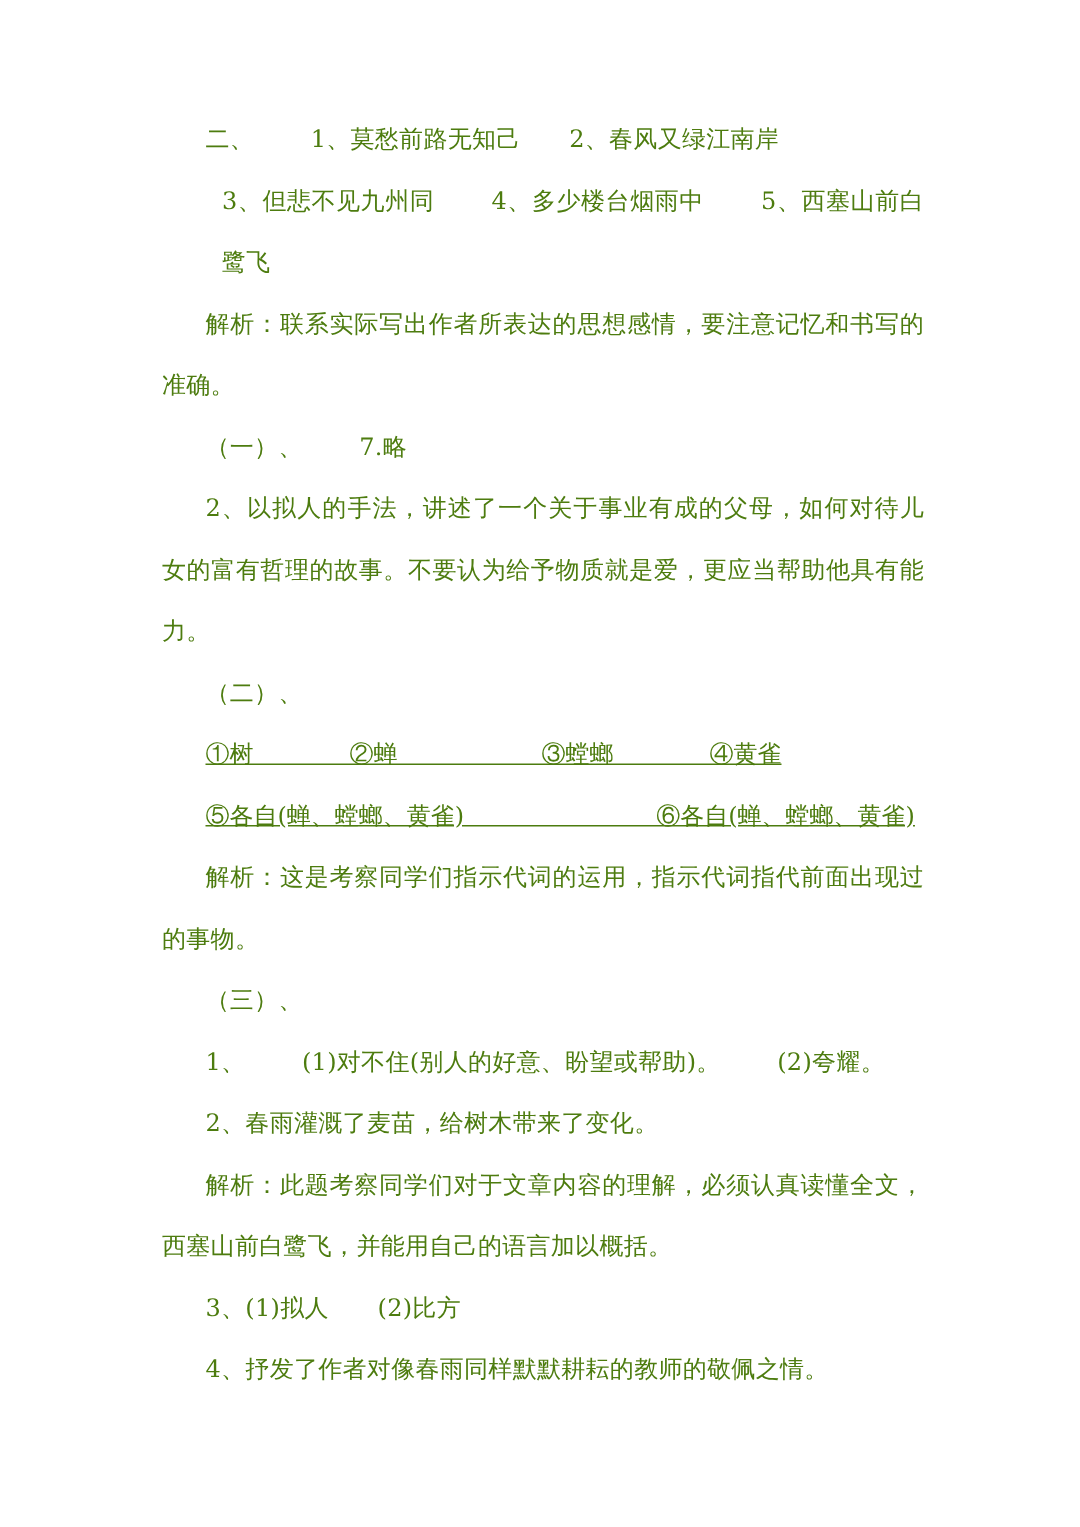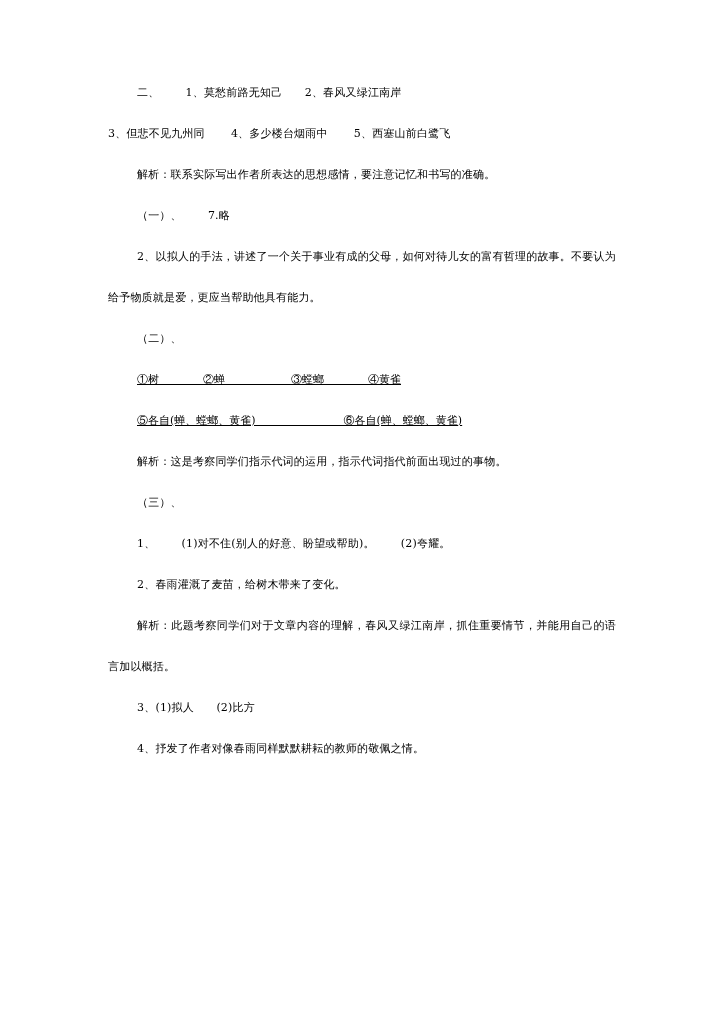--- a/index.html
+++ b/index.html
@@ -28,37 +28,38 @@
   .content {
     position: absolute;
     left: 108px;
     top: 72px;
     width: 508px;
   }
 
   
   .para {
     margin: 0;
-    color: #000000;
-    font-size: 11px;
+    color: #4d7c0f;
+    font-size: 16px;
     line-height: 41px;
     letter-spacing: 0.2px;
     white-space: pre-wrap;
     text-align: justify;
     text-justify: inter-ideograph;
   }
 
   
   .indent {
     text-indent: 29px;
   }
 
   
   .flush {
     text-indent: 0;
+    margin-left: 40px;
   }
 
   .tight {
     letter-spacing: 0;
     text-decoration: underline;
   }
 </style>
 </head>
 <body>
 
@@ -69,17 +70,17 @@
     <p class="para indent">解析：联系实际写出作者所表达的思想感情，要注意记忆和书写的准确。</p>
     <p class="para indent">（一）、　　 7.略</p>
     <p class="para indent">2、以拟人的手法，讲述了一个关于事业有成的父母，如何对待儿女的富有哲理的故事。不要认为给予物质就是爱，更应当帮助他具有能力。</p>
     <p class="para indent">（二）、</p>
     <p class="para indent tight">①树　　　　②蝉　　　　　　③螳螂　　　　④黄雀</p>
     <p class="para indent tight">⑤各自(蝉、螳螂、黄雀)　　　　　　　　⑥各自(蝉、螳螂、黄雀)</p>
     <p class="para indent">解析：这是考察同学们指示代词的运用，指示代词指代前面出现过的事物。</p>
     <p class="para indent">（三）、</p>
     <p class="para indent">1、　　 (1)对不住(别人的好意、盼望或帮助)。　　 (2)夸耀。</p>
     <p class="para indent">2、春雨灌溉了麦苗，给树木带来了变化。</p>
-    <p class="para indent">解析：此题考察同学们对于文章内容的理解，春风又绿江南岸，抓住重要情节，并能用自己的语言加以概括。</p>
+    <p class="para indent">解析：此题考察同学们对于文章内容的理解，必须认真读懂全文，西塞山前白鹭飞，并能用自己的语言加以概括。</p>
     <p class="para indent">3、(1)拟人　　(2)比方</p>
     <p class="para indent">4、抒发了作者对像春雨同样默默耕耘的教师的敬佩之情。</p>
   </div>
 </div>
 
 </body></html>

